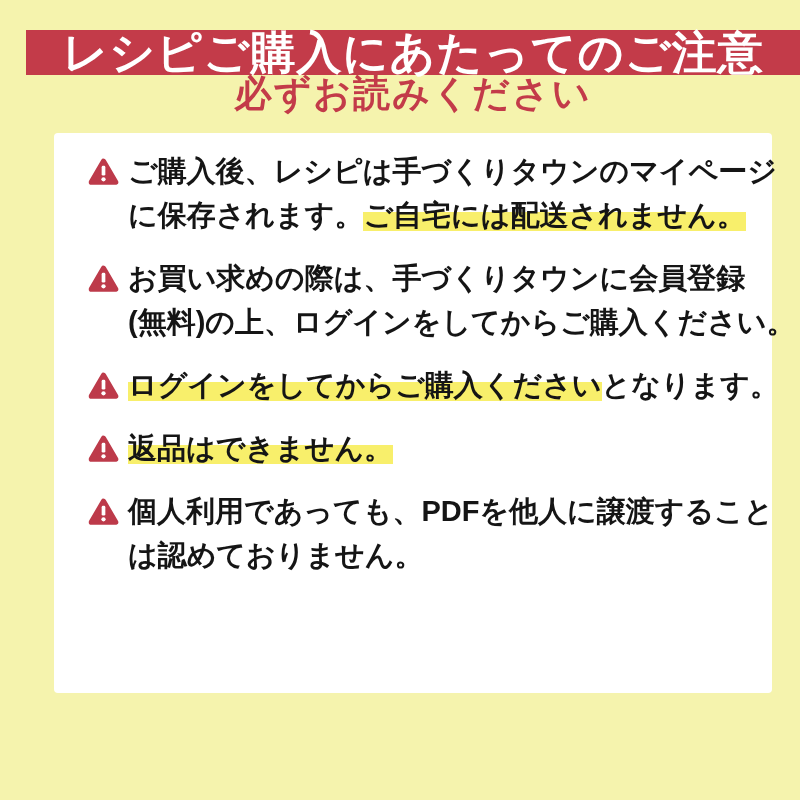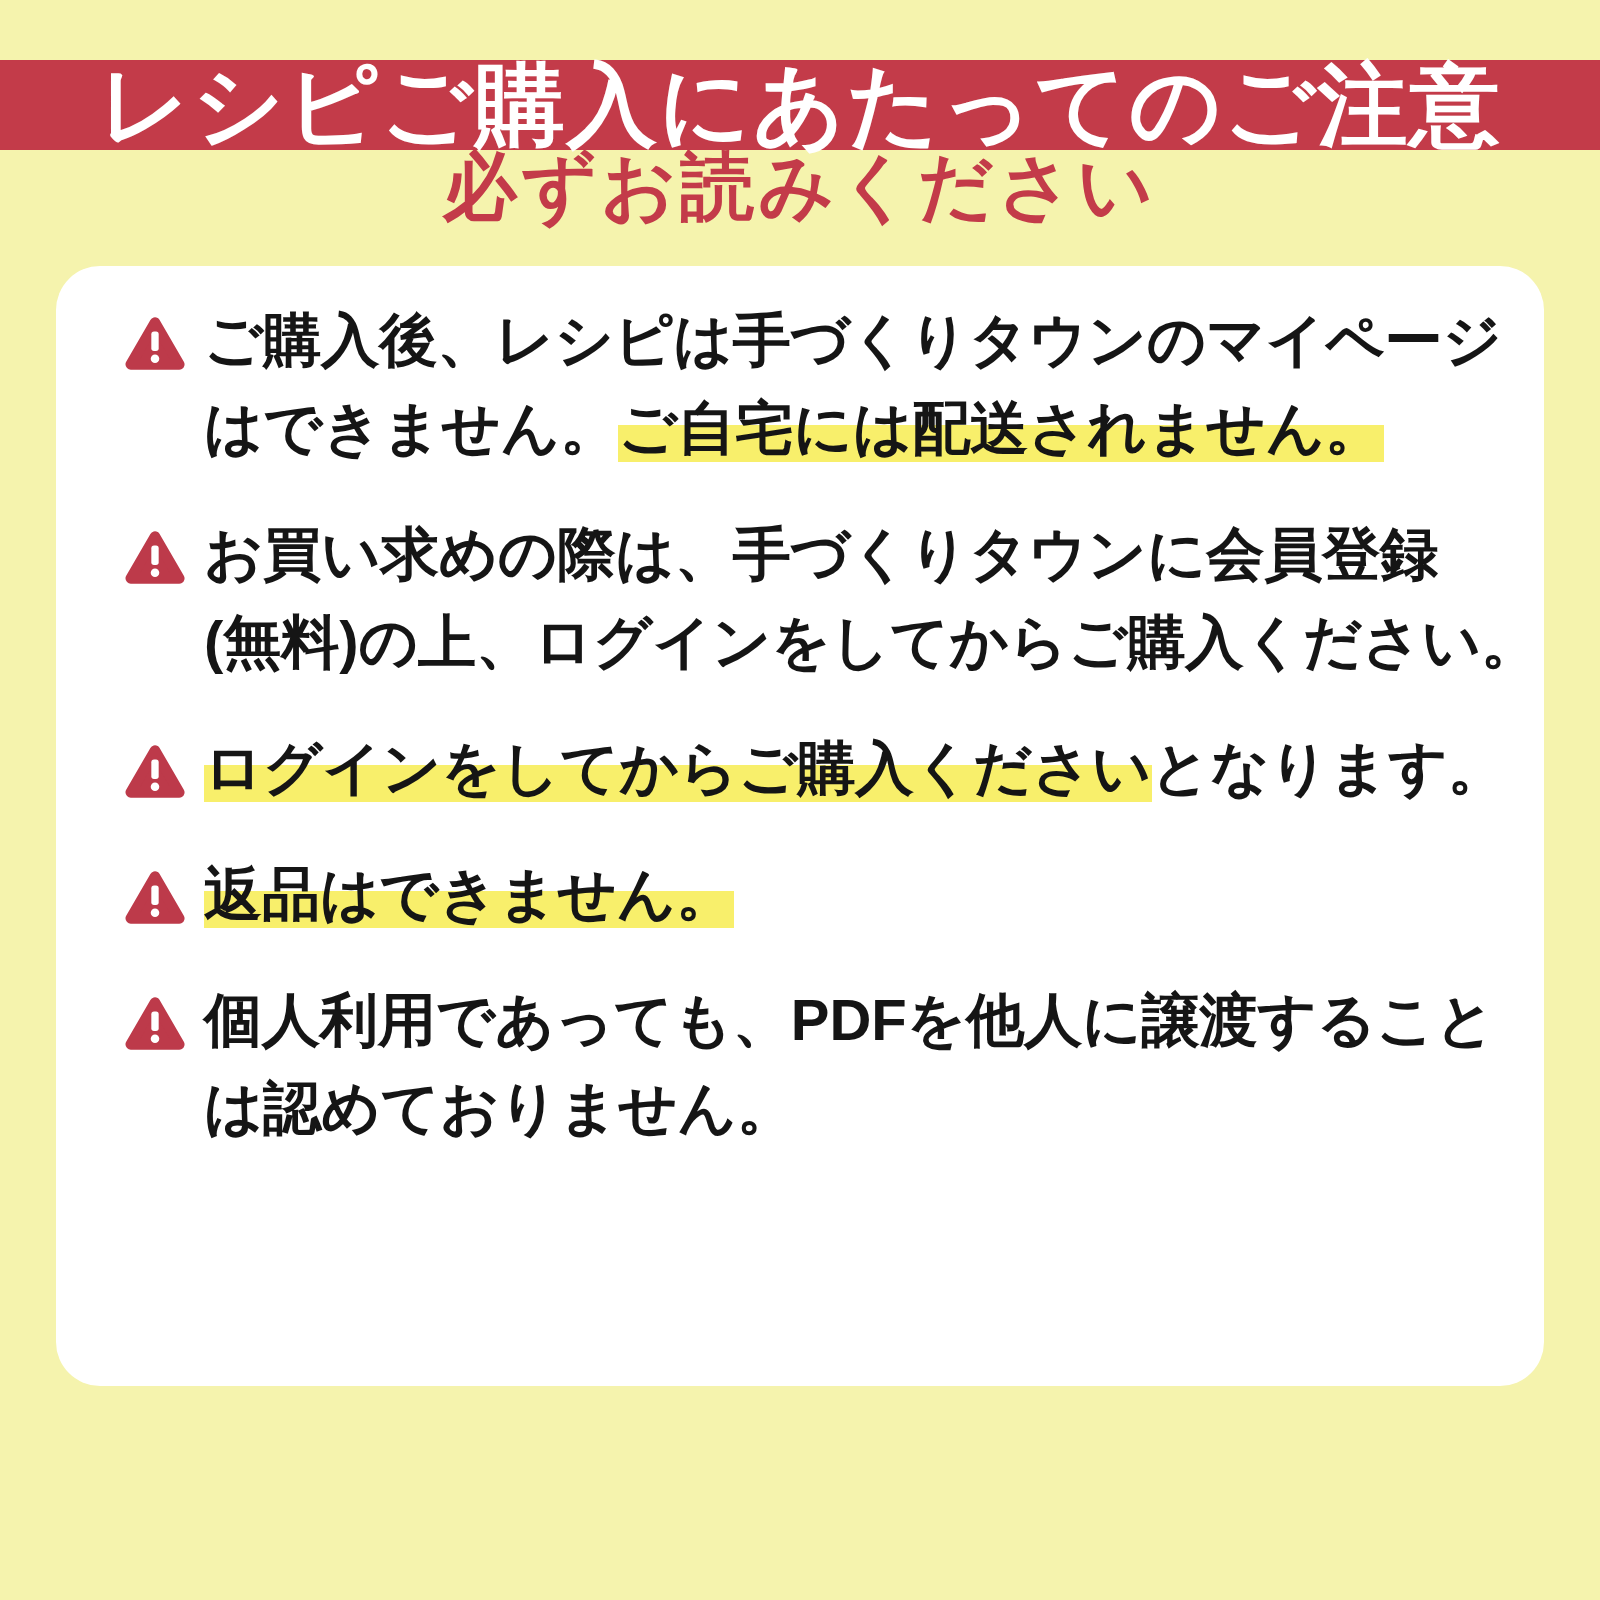--- a/index.html
+++ b/index.html
@@ -13,20 +13,21 @@
     font-family: "Liberation Sans", "DejaVu Sans", sans-serif;
     overflow: hidden;
     -webkit-font-smoothing: antialiased;
   }
   .page {
     width: 800px;
     height: 584px;
     display: flex;
     flex-direction: column;
     box-sizing: border-box;
+    padding-left: 26px;
   }
   .header-band {
     margin-top: 30px;
     height: 100px;
     background: var(--red, #c33b49);
     display: flex;
     align-items: center;
     justify-content: center;
   }
   .header-band h1 {
@@ -45,21 +46,21 @@
     justify-content: center;
     color: var(--red, #c33b49);
     font-size: 37px;
     font-weight: 800;
     letter-spacing: 2px;
     line-height: 1;
   }
   .card {
     margin: 21px 28px 0 28px;
     background: var(--card, #ffffff);
-    border-radius: 22px;
+    border-radius: 4px;
     box-sizing: border-box;
     padding: 16px 34px 18px 34px;
     flex: 0 0 auto;
     min-height: 560px;
   }
   ul.notice-list {
     list-style: none;
     margin: 0;
     padding: 0;
   }
@@ -103,21 +104,21 @@
   <div class="card">
     <ul class="notice-list" id="notice-list">
         <li class="notice-item">
           <span class="item-icon"><svg viewBox="0 0 32 30" width="31" height="30" aria-hidden="true">
               <path d="M16 4 L28.5 25.5 L3.5 25.5 Z" fill="#bd3a4a" stroke="#bd3a4a" stroke-width="5.5" stroke-linejoin="round"></path>
               <rect x="14.1" y="8.6" width="3.8" height="10" rx="1.4" fill="#ffffff"></rect>
               <circle cx="16" cy="22.6" r="2.2" fill="#ffffff"></circle>
             </svg></span>
           <div class="item-text">
             <div class="line"><span>ご購入後、レシピは手づくりタウンのマイページ</span></div>
-            <div class="line"><span>はできません。</span><span class="hl">ご自宅には配送されません。</span></div>
+            <div class="line"><span>に保存されます。</span><span class="hl">ご自宅には配送されません。</span></div>
           </div>
         </li>
         <li class="notice-item">
           <span class="item-icon"><svg viewBox="0 0 32 30" width="31" height="30" aria-hidden="true">
               <path d="M16 4 L28.5 25.5 L3.5 25.5 Z" fill="#bd3a4a" stroke="#bd3a4a" stroke-width="5.5" stroke-linejoin="round"></path>
               <rect x="14.1" y="8.6" width="3.8" height="10" rx="1.4" fill="#ffffff"></rect>
               <circle cx="16" cy="22.6" r="2.2" fill="#ffffff"></circle>
             </svg></span>
           <div class="item-text">
             <div class="line"><span>お買い求めの際は、手づくりタウンに会員登録</span></div>

